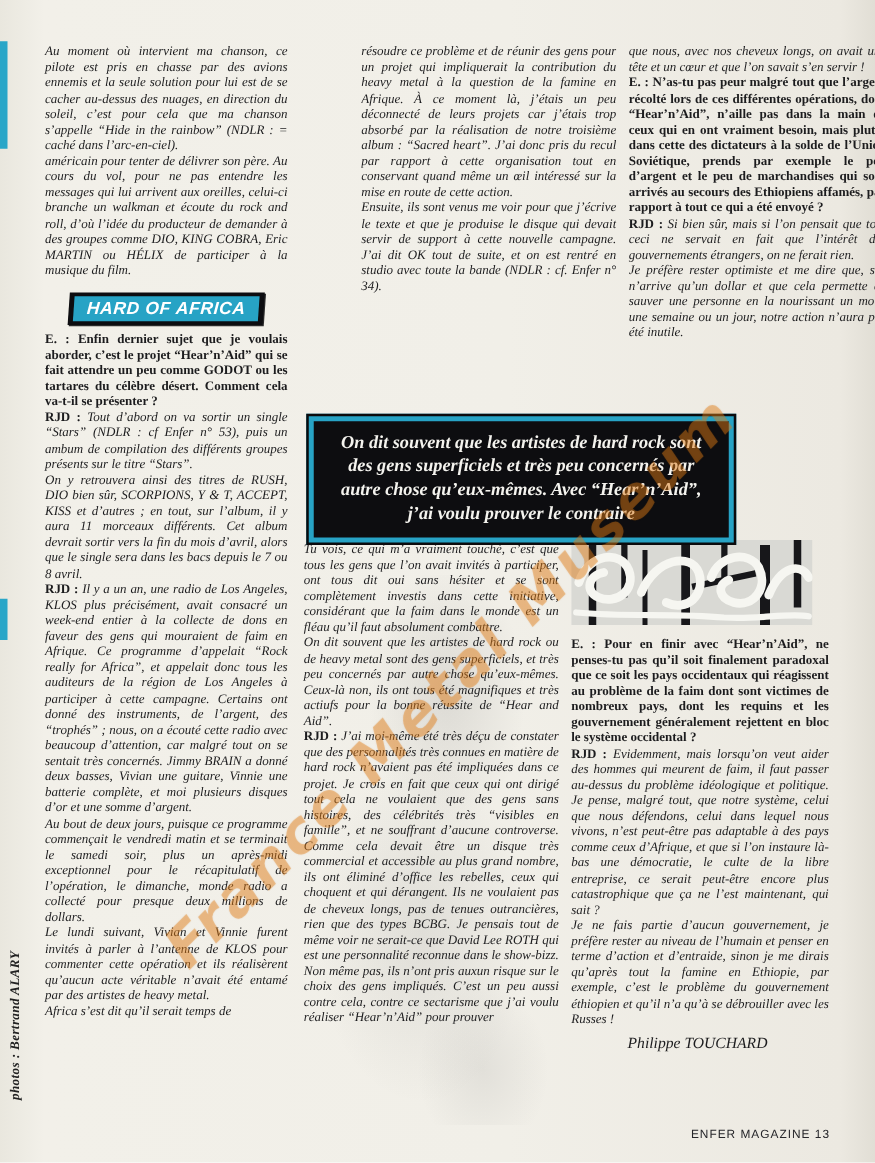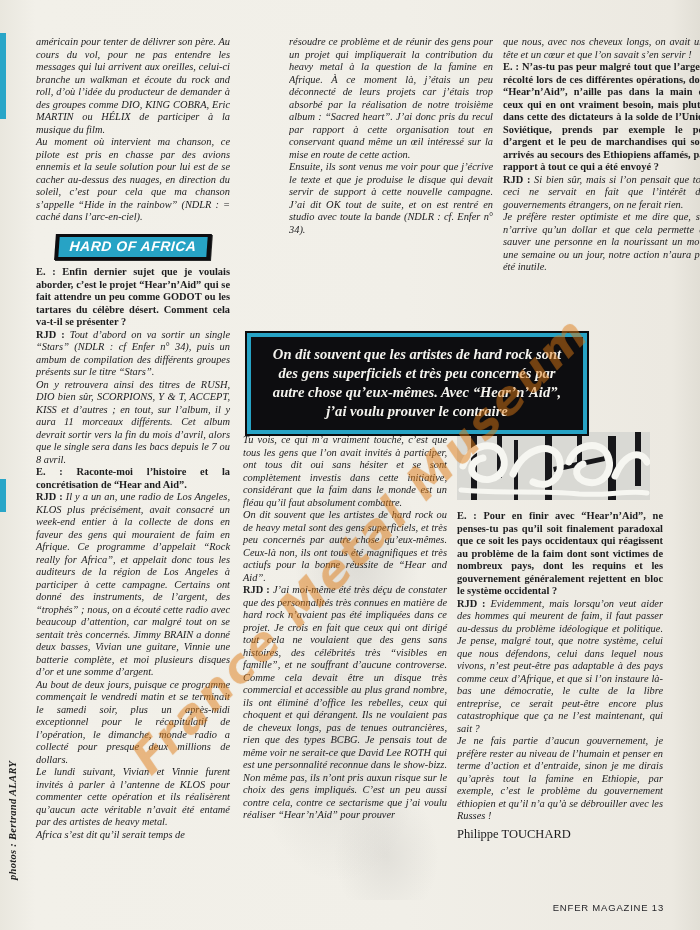--- a/index.html
+++ b/index.html
@@ -14,21 +14,21 @@
   .q{font-weight:bold;font-style:normal;}
   .lead{font-weight:bold;font-style:normal;}
   .upper{overflow:hidden;margin-left:46px;}
   .badge-wrap{background:#0d0d10;padding:3px 4px;width:148px;margin:10px auto 7px auto;transform:skewX(-4deg);box-shadow:1px 1px 0 #2a2a2a;}
   .badge-inner{background:#27a3c5;color:#ffffff;text-align:center;padding:3px 2px 4px 2px;
     font-family:"Liberation Sans",sans-serif;font-weight:bold;font-style:italic;font-size:14px;letter-spacing:.5px;white-space:nowrap;}
   .pullquote{position:absolute;left:245px;top:331px;width:344px;background:#27a3c5;padding:4px;border:2px solid #0b0b0d;box-sizing:border-box;z-index:3;}
   .pq-inner{background:#0d0d10;color:#f4f3ee;text-align:center;padding:8px 12px 9px 12px;
     font-weight:bold;font-style:italic;font-size:14.6px;line-height:19px;}
   .photo{position:absolute;left:457px;top:432px;width:193px;height:68px;z-index:2;}
-  .byline{text-align:left;font-size:12.5px;margin-top:5px !important;padding-right:4px;}
+  .byline{text-align:center;font-style:italic;font-size:12.5px;margin-top:5px !important;padding-right:4px;}
   .footer{position:absolute;right:36px;top:902px;font-family:"Liberation Sans",sans-serif;
     font-size:9.5px;font-weight:normal;letter-spacing:.8px;color:#26262a;z-index:4;}
   .photo-credit{position:absolute;left:7px;top:740px;height:140px;writing-mode:vertical-rl;transform:rotate(180deg);
     font-weight:bold;font-style:italic;font-size:10.5px;letter-spacing:.3px;color:#222;z-index:4;}
   .cyan-strip{position:absolute;left:0;width:6px;background:#29a6c8;z-index:4;}
   .strip-a{top:33px;height:86px;}
   .strip-b{top:479px;height:33px;}
   .watermark{position:absolute;left:88px;top:790px;width:770px;transform:rotate(-45deg);transform-origin:left center;
     font-family:"DejaVu Sans",sans-serif;font-weight:bold;font-style:italic;font-size:46px;letter-spacing:3px;
     color:rgba(232,134,26,0.32);text-shadow:0 0 1px rgba(200,100,10,0.25);text-align:center;white-space:nowrap;
@@ -40,29 +40,28 @@
       radial-gradient(70px 90px at 70% 90%, rgba(70,70,72,0.09), rgba(70,70,72,0) 75%);}
 </style>
 </head>
 <body>
 
 <div class="cyan-strip strip-a"></div>
 <div class="cyan-strip strip-b"></div>
 <div class="ghost"></div>
 
 <div class="col" style="left:36px;top:36px;width:194px;">
+  <p class="it"><span>Au moment où intervient ma chanson, ce pilote est pris en chasse par des avions ennemis et la seule solution pour lui est de se cacher au-dessus des nuages, en direction du soleil, c’est pour cela que ma chanson s’appelle “Hide in the rainbow” (NDLR : = caché dans l’arc-en-ciel).</span></p>
   <p class="it"><span>américain pour tenter de délivrer son père. Au cours du vol, pour ne pas entendre les messages qui lui arrivent aux oreilles, celui-ci branche un walkman et écoute du rock and roll, d’où l’idée du producteur de demander à des groupes comme DIO, KING COBRA, Eric MARTIN ou HÉLIX de participer à la musique du film.</span></p>
-  <p class="it"><span>Au moment où intervient ma chanson, ce pilote est pris en chasse par des avions ennemis et la seule solution pour lui est de se cacher au-dessus des nuages, en direction du soleil, c’est pour cela que ma chanson s’appelle “Hide in the rainbow” (NDLR : = caché dans l’arc-en-ciel).</span></p>
   <div class="badge-wrap">
     <div class="badge-inner">HARD OF AFRICA</div>
   </div>
   <p class="q"><span>E. : Enfin dernier sujet que je voulais aborder, c’est le projet “Hear’n’Aid” qui se fait attendre un peu comme GODOT ou les tartares du célèbre désert. Comment cela va-t-il se présenter ?</span></p>
-  <p class="it"><b class="lead">RJD : </b><span>Tout d’abord on va sortir un single “Stars” (NDLR : cf Enfer n° 34), puis un ambum de compilation des différents groupes présents sur le titre “Stars”.</span></p>
+  <p class="it"><b class="lead">RJD : </b><span>Tout d’abord on va sortir un single “Stars” (NDLR : cf Enfer n° 53), puis un ambum de compilation des différents groupes présents sur le titre “Stars”.</span></p>
   <p class="it"><span>On y retrouvera ainsi des titres de RUSH, DIO bien sûr, SCORPIONS, Y &amp; T, ACCEPT, KISS et d’autres ; en tout, sur l’album, il y aura 11 morceaux différents. Cet album devrait sortir vers la fin du mois d’avril, alors que le single sera dans les bacs depuis le 7 ou 8 avril.</span></p>
-  <p class="q"><span>E. : Raconte-moi l’histoire et la concrétisation de “Hear and Aid”.</span></p>
   <p class="it"><b class="lead">RJD : </b><span>Il y a un an, une radio de Los Angeles, KLOS plus précisément, avait consacré un week-end entier à la collecte de dons en faveur des gens qui mouraient de faim en Afrique. Ce programme d’appelait “Rock really for Africa”, et appelait donc tous les auditeurs de la région de Los Angeles à participer à cette campagne. Certains ont donné des instruments, de l’argent, des “trophés” ; nous, on a écouté cette radio avec beaucoup d’attention, car malgré tout on se sentait très concernés. Jimmy BRAIN a donné deux basses, Vivian une guitare, Vinnie une batterie complète, et moi plusieurs disques d’or et une somme d’argent.</span></p>
   <p class="it"><span>Au bout de deux jours, puisque ce programme commençait le vendredi matin et se terminait le samedi soir, plus un après-midi exceptionnel pour le récapitulatif de l’opération, le dimanche, monde radio a collecté pour presque deux millions de dollars.</span></p>
   <p class="it"><span>Le lundi suivant, Vivian et Vinnie furent invités à parler à l’antenne de KLOS pour commenter cette opération et ils réalisèrent qu’aucun acte véritable n’avait été entamé par des artistes de heavy metal.</span></p>
   <p class="it"><span>Africa s’est dit qu’il serait temps de</span></p>
 </div>
 
 <div class="col upper" style="left:243px;top:36px;width:204px;height:294px;">
   <p class="it"><span>résoudre ce problème et de réunir des gens pour un projet qui impliquerait la contribution du heavy metal à la question de la famine en Afrique. À ce moment là, j’étais un peu déconnecté de leurs projets car j’étais trop absorbé par la réalisation de notre troisième album : “Sacred heart”. J’ai donc pris du recul par rapport à cette organisation tout en conservant quand même un œil intéressé sur la mise en route de cette action.</span></p>
   <p class="it"><span>Ensuite, ils sont venus me voir pour que j’écrive le texte et que je produise le disque qui devait servir de support à cette nouvelle campagne. J’ai dit OK tout de suite, et on est rentré en studio avec toute la bande (NDLR : cf. Enfer n° 34).</span></p>
 </div>

